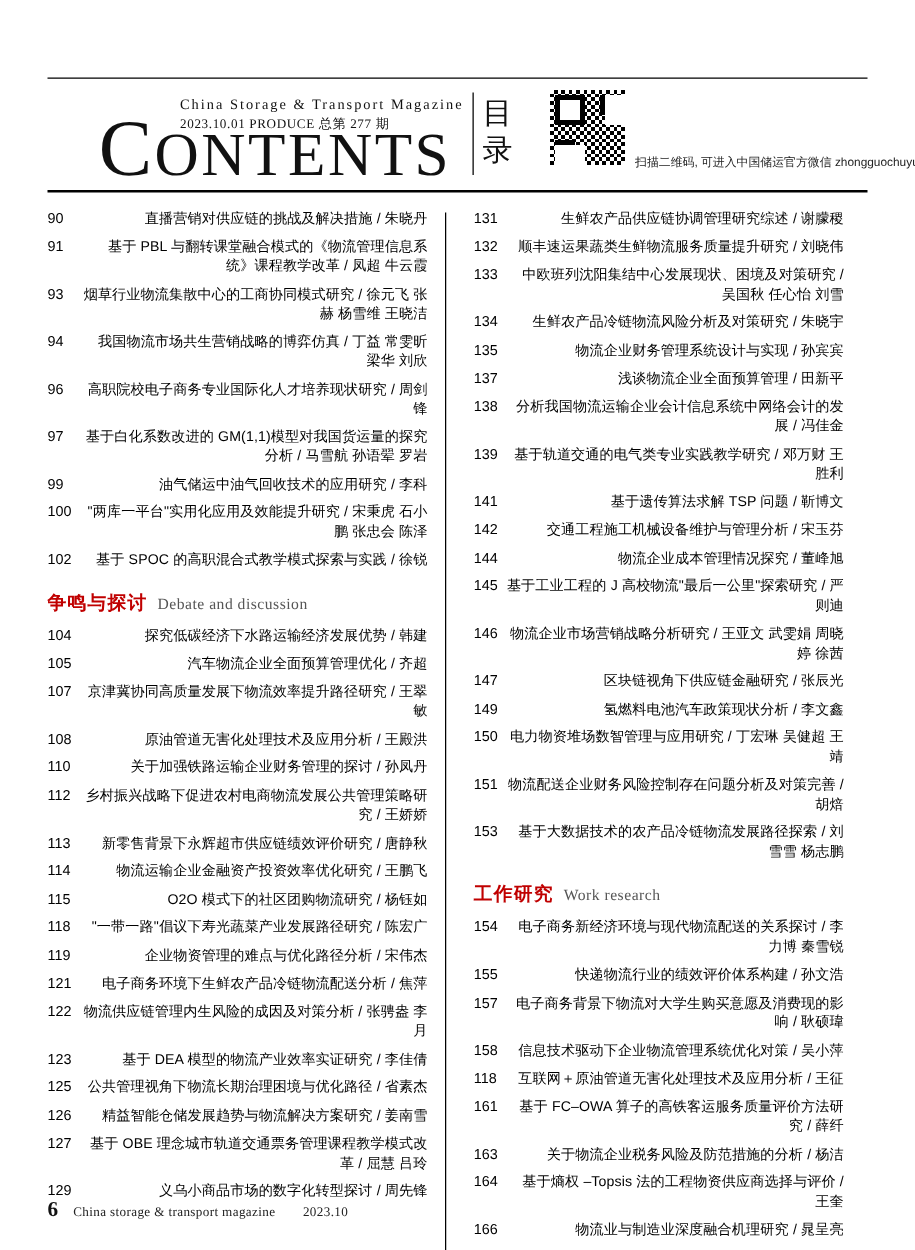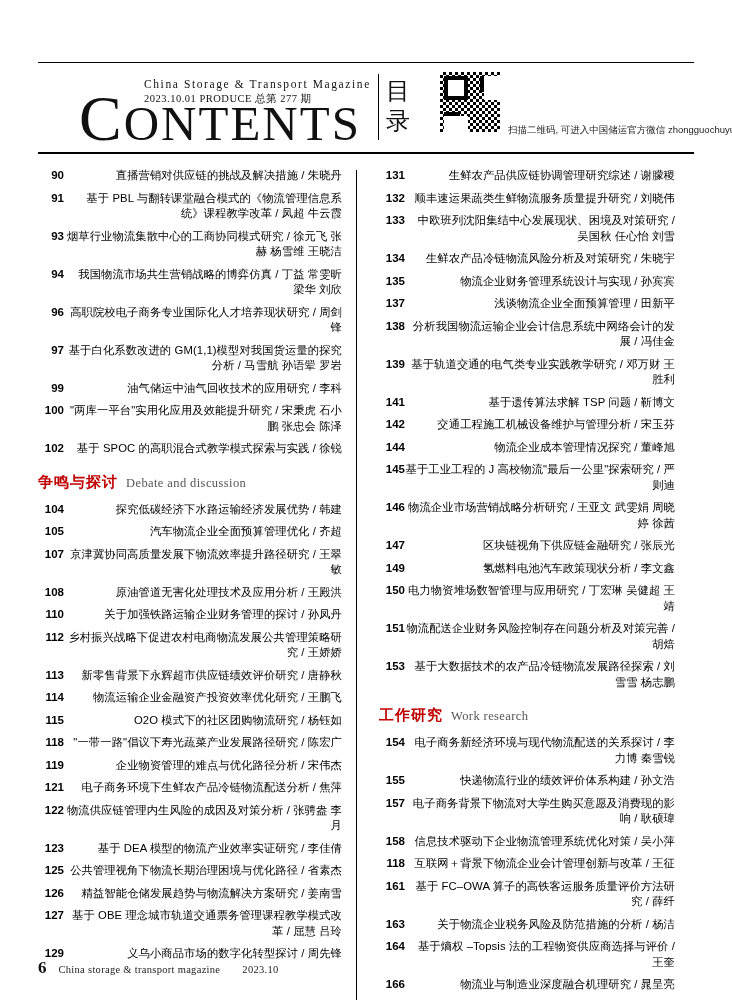--- a/index.html
+++ b/index.html
@@ -133,24 +133,24 @@
 
   .entry {
     display:flex;
     margin-bottom: 7px;
     line-height: 15.5px;
   }
   .num {
     width: 26px;
     flex: 0 0 26px;
     font-size: 11.5px;
-    font-weight: bold;
+    font-weight: normal;
     font-family: "Liberation Sans", sans-serif;
     color:#000;
-    text-align: right;
+    text-align: left;
     padding-top: 0px;
   }
   .txt {
     flex: 1 1 auto;
     font-size: 11.3px;
     color:#000;
     letter-spacing: 0.1px;
     text-align: right;
   }
 
@@ -452,21 +452,21 @@
         <div class="entry">
             <div class="num">157</div>
             <div class="txt">电子商务背景下物流对大学生购买意愿及消费现的影响 / 耿硕瑋</div>
           </div>
         <div class="entry">
             <div class="num">158</div>
             <div class="txt">信息技术驱动下企业物流管理系统优化对策 / 吴小萍</div>
           </div>
         <div class="entry">
             <div class="num">118</div>
-            <div class="txt">互联网＋背景下物流企业会计管理创新与改革 / 王征</div>
+            <div class="txt">互联网＋原油管道无害化处理技术及应用分析 / 王征</div>
           </div>
         <div class="entry">
             <div class="num">161</div>
             <div class="txt">基于 FC–OWA 算子的高铁客运服务质量评价方法研究 / 薛纤</div>
           </div>
         <div class="entry">
             <div class="num">163</div>
             <div class="txt">关于物流企业税务风险及防范措施的分析 / 杨洁</div>
           </div>
         <div class="entry">

